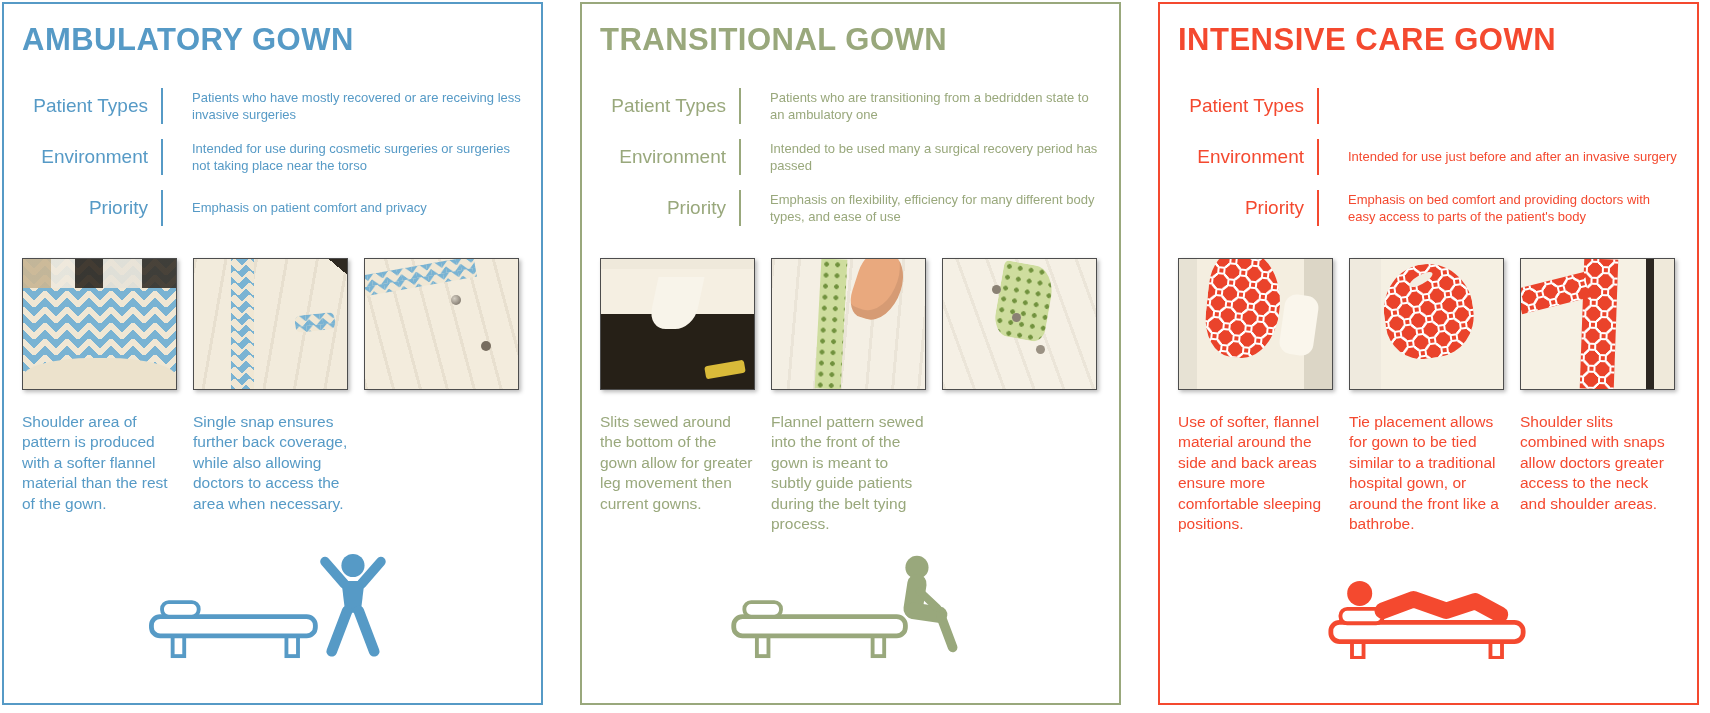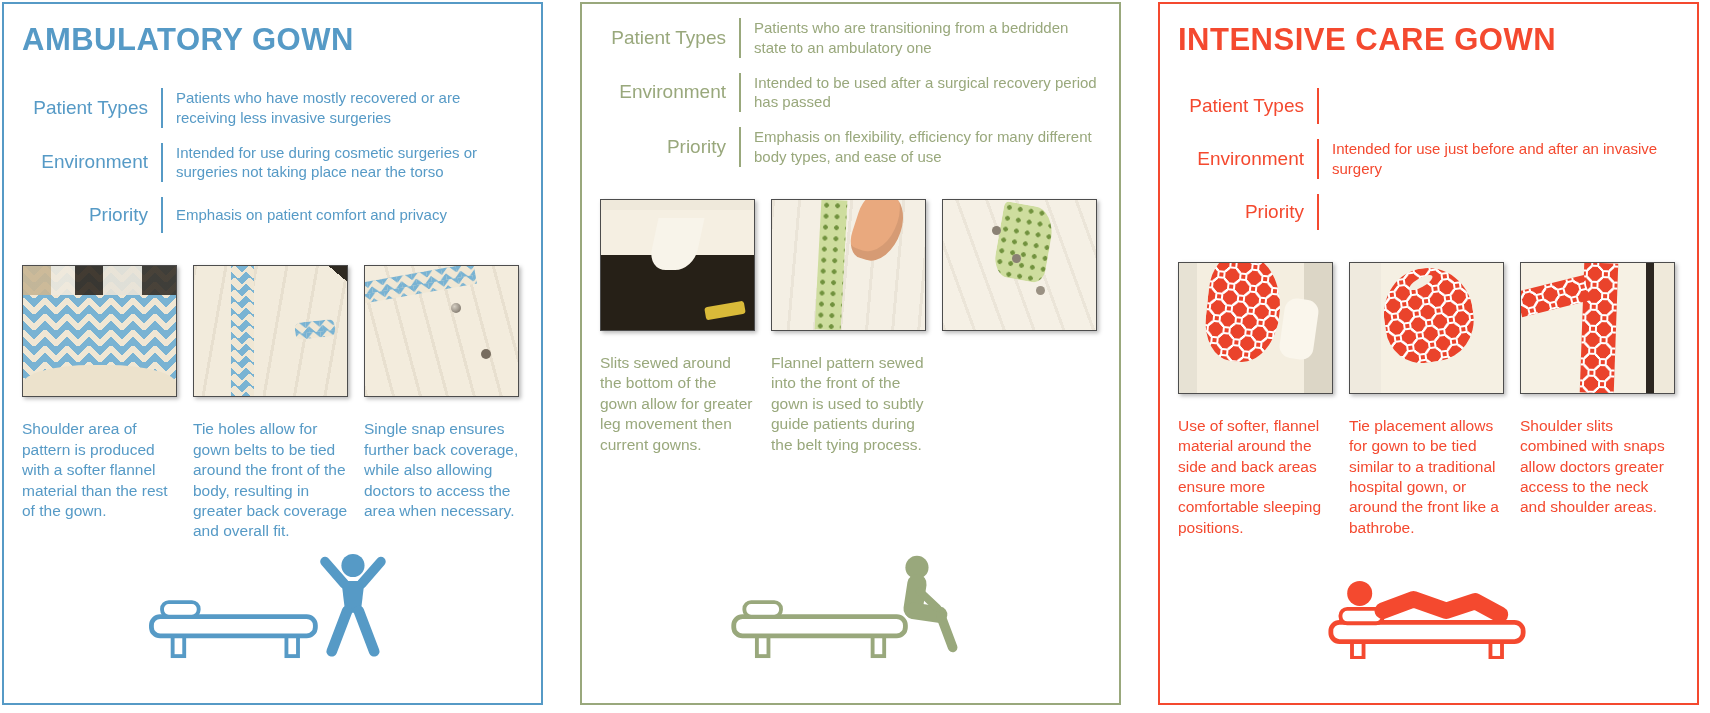--- a/index.html
+++ b/index.html
@@ -10,21 +10,21 @@
   .p-blue {--c:#569ac6;}
   .p-green{--c:#99a87c;}
   .p-red  {--c:#f4492f;}
 
   .panel-title{font-size:31px;font-weight:800;letter-spacing:.5px;margin:4px 0 30px 2px;color:var(--c);}
 
   .rows{display:flex;flex-direction:column;gap:15px;margin-bottom:30px;}
   .row{display:flex;align-items:center;}
   .row-label{width:128px;flex:0 0 128px;text-align:right;font-size:19px;line-height:1.15;}
   .row-divider{width:2px;background:var(--c);align-self:stretch;min-height:36px;margin:0 13px;flex:0 0 2px;}
-  .row-text{flex:1;font-size:15px;line-height:1.32;}
+  .row-text{flex:1;font-size:13px;line-height:1.32;margin-left:16px;}
 
   .photos{display:grid;grid-template-columns:repeat(3,1fr);gap:16px;margin:2px 2px 14px 2px;}
   .photo{height:130px;position:relative;overflow:hidden;border:1px solid #4d4d4d;
          box-shadow:2px 2px 4px rgba(0,0,0,.28);background:#f2ebdc;}
   .photo::before,.photo::after{content:"";position:absolute;}
 
   
   .ph-1a, .ph-1b::before, .ph-1b::after, .ph-1c::before{
     background-color:#f0e7d4;
     background-image:
@@ -123,21 +123,20 @@
         <div class="row-text">Emphasis on patient comfort and privacy</div>
       </div>
     </div>
     <div class="photos">
       <div class="photo ph-1a" title="Blue chevron flannel pattern across the shoulder of a white gown on a mannequin"></div>
       <div class="photo ph-1b" title="White gown with vertical blue chevron strip and tie holes at the front"></div>
       <div class="photo ph-1c" title="Gown back with single snap and blue chevron trim"></div>
     </div>
     <div class="captions">
       <div class="caption">Shoulder area of pattern is produced with a softer flannel material than the rest of the gown.</div>
-      <div class="caption">Tie holes allow for gown belts to be tied around the front of the body, resulting in greater back coverage and overall fit.</div>
       <div class="caption">Single snap ensures further back coverage, while also allowing doctors to access the area when necessary.</div>
     </div>
     <div class="icon-wrap">
       <svg width="252" height="108" viewBox="0 0 260 112" aria-hidden="true">
         <g stroke="#569ac6" fill="#fff">
           <rect x="28" y="88" width="12" height="21" stroke-width="4"></rect>
           <rect x="146" y="88" width="12" height="21" stroke-width="4"></rect>
           <rect x="6" y="68" width="170" height="20" rx="9" stroke-width="5"></rect>
           <rect x="17" y="53" width="38" height="15" rx="7" stroke-width="4"></rect>
         </g>
@@ -147,45 +146,46 @@
           <path d="M206,34 L186,11" stroke-width="10" fill="none"></path>
           <path d="M224,34 L244,11" stroke-width="10" fill="none"></path>
           <path d="M209,62 L193,104" stroke-width="11" fill="none"></path>
           <path d="M221,62 L237,104" stroke-width="11" fill="none"></path>
         </g>
       </svg>
     </div>
   </section>
 
   <section class="panel p-green">
+    <h1 class="panel-title">TRANSITIONAL GOWN</h1>
     <div class="rows">
       <div class="row">
         <div class="row-label">Patient Types</div>
         <div class="row-divider"></div>
         <div class="row-text">Patients who are transitioning from a bedridden state to an ambulatory one</div>
       </div>
       <div class="row">
         <div class="row-label">Environment</div>
         <div class="row-divider"></div>
-        <div class="row-text">Intended to be used after a surgical recovery period has passed</div>
+        <div class="row-text">Intended to be used many a surgical recovery period has passed</div>
       </div>
       <div class="row">
         <div class="row-label">Priority</div>
         <div class="row-divider"></div>
         <div class="row-text">Emphasis on flexibility, efficiency for many different body types, and ease of use</div>
       </div>
     </div>
     <div class="photos">
       <div class="photo ph-2a" title="Slits sewn around the bottom hem of a white gown"></div>
       <div class="photo ph-2b" title="Hand pointing to green flannel pattern sewn into the front of the gown"></div>
       <div class="photo ph-2c" title="Green polka-dot flannel with multiple snap locations on a white gown"></div>
     </div>
     <div class="captions">
       <div class="caption">Slits sewed around the bottom of the gown allow for greater leg movement then current gowns.</div>
-      <div class="caption">Flannel pattern sewed into the front of the gown is used to subtly guide patients during the belt tying process.</div>
+      <div class="caption">Flannel pattern sewed into the front of the gown is meant to subtly guide patients during the belt tying process.</div>
     </div>
     <div class="icon-wrap">
       <svg width="245" height="108" viewBox="0 0 250 112" aria-hidden="true">
         <g stroke="#99a87c" fill="#fff">
           <rect x="30" y="88" width="12" height="21" stroke-width="4"></rect>
           <rect x="150" y="88" width="12" height="21" stroke-width="4"></rect>
           <rect x="6" y="68" width="178" height="20" rx="9" stroke-width="5"></rect>
           <rect x="17" y="53" width="38" height="15" rx="7" stroke-width="4"></rect>
         </g>
         <g fill="none" stroke="#99a87c" stroke-linecap="round">
@@ -207,20 +207,21 @@
         <div class="row-divider"></div>
       </div>
       <div class="row">
         <div class="row-label">Environment</div>
         <div class="row-divider"></div>
         <div class="row-text">Intended for use just before and after an invasive surgery</div>
       </div>
       <div class="row">
         <div class="row-label">Priority</div>
         <div class="row-divider"></div>
+        <div class="row-text">Emphasis on bed comfort and providing doctors with easy access to parts of the patient's body</div>
       </div>
     </div>
     <div class="photos">
       <div class="photo ph-3a" title="Red quatrefoil flannel panel across the side and back of a white gown on a mannequin"></div>
       <div class="photo ph-3b" title="Shoulder slit with snaps on red quatrefoil flannel shoulder area"></div>
       <div class="photo ph-3c" title="Red quatrefoil tie placed down the front of the white gown"></div>
     </div>
     <div class="captions">
       <div class="caption">Use of softer, flannel material around the side and back areas ensure more comfortable sleeping positions.</div>
       <div class="caption">Tie placement allows for gown to be tied similar to a traditional hospital gown, or around the front like a bathrobe.</div>

